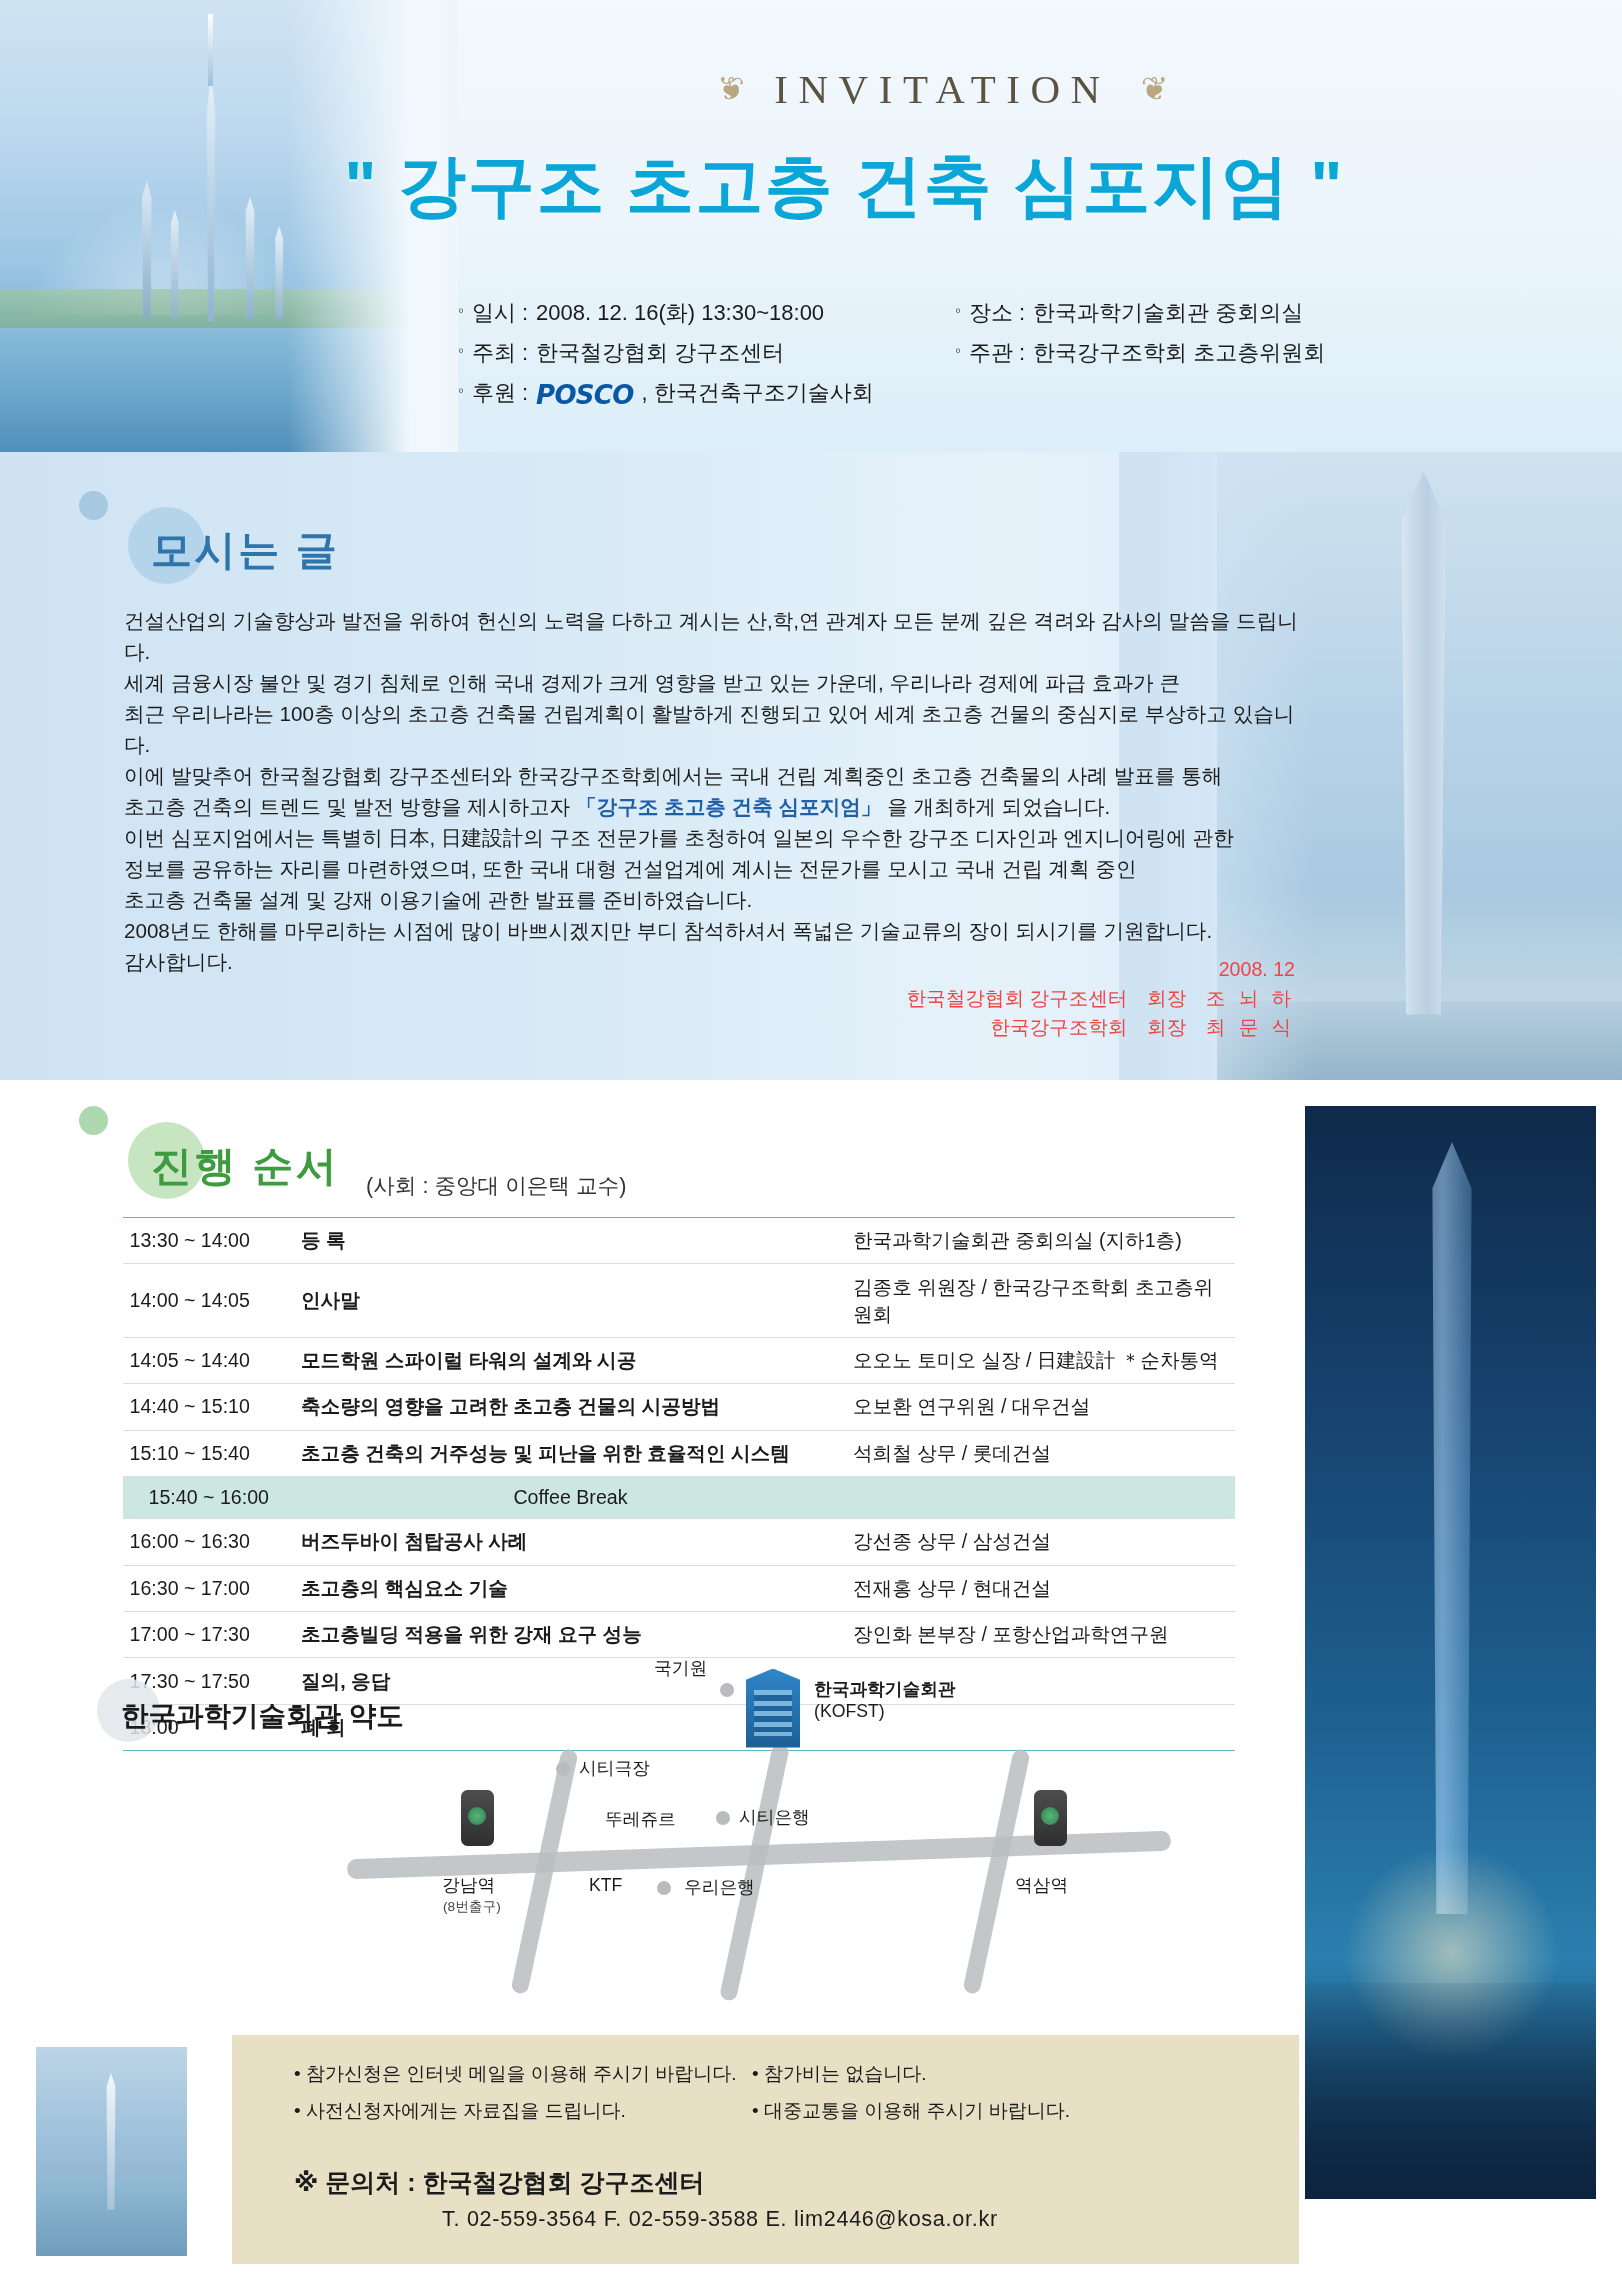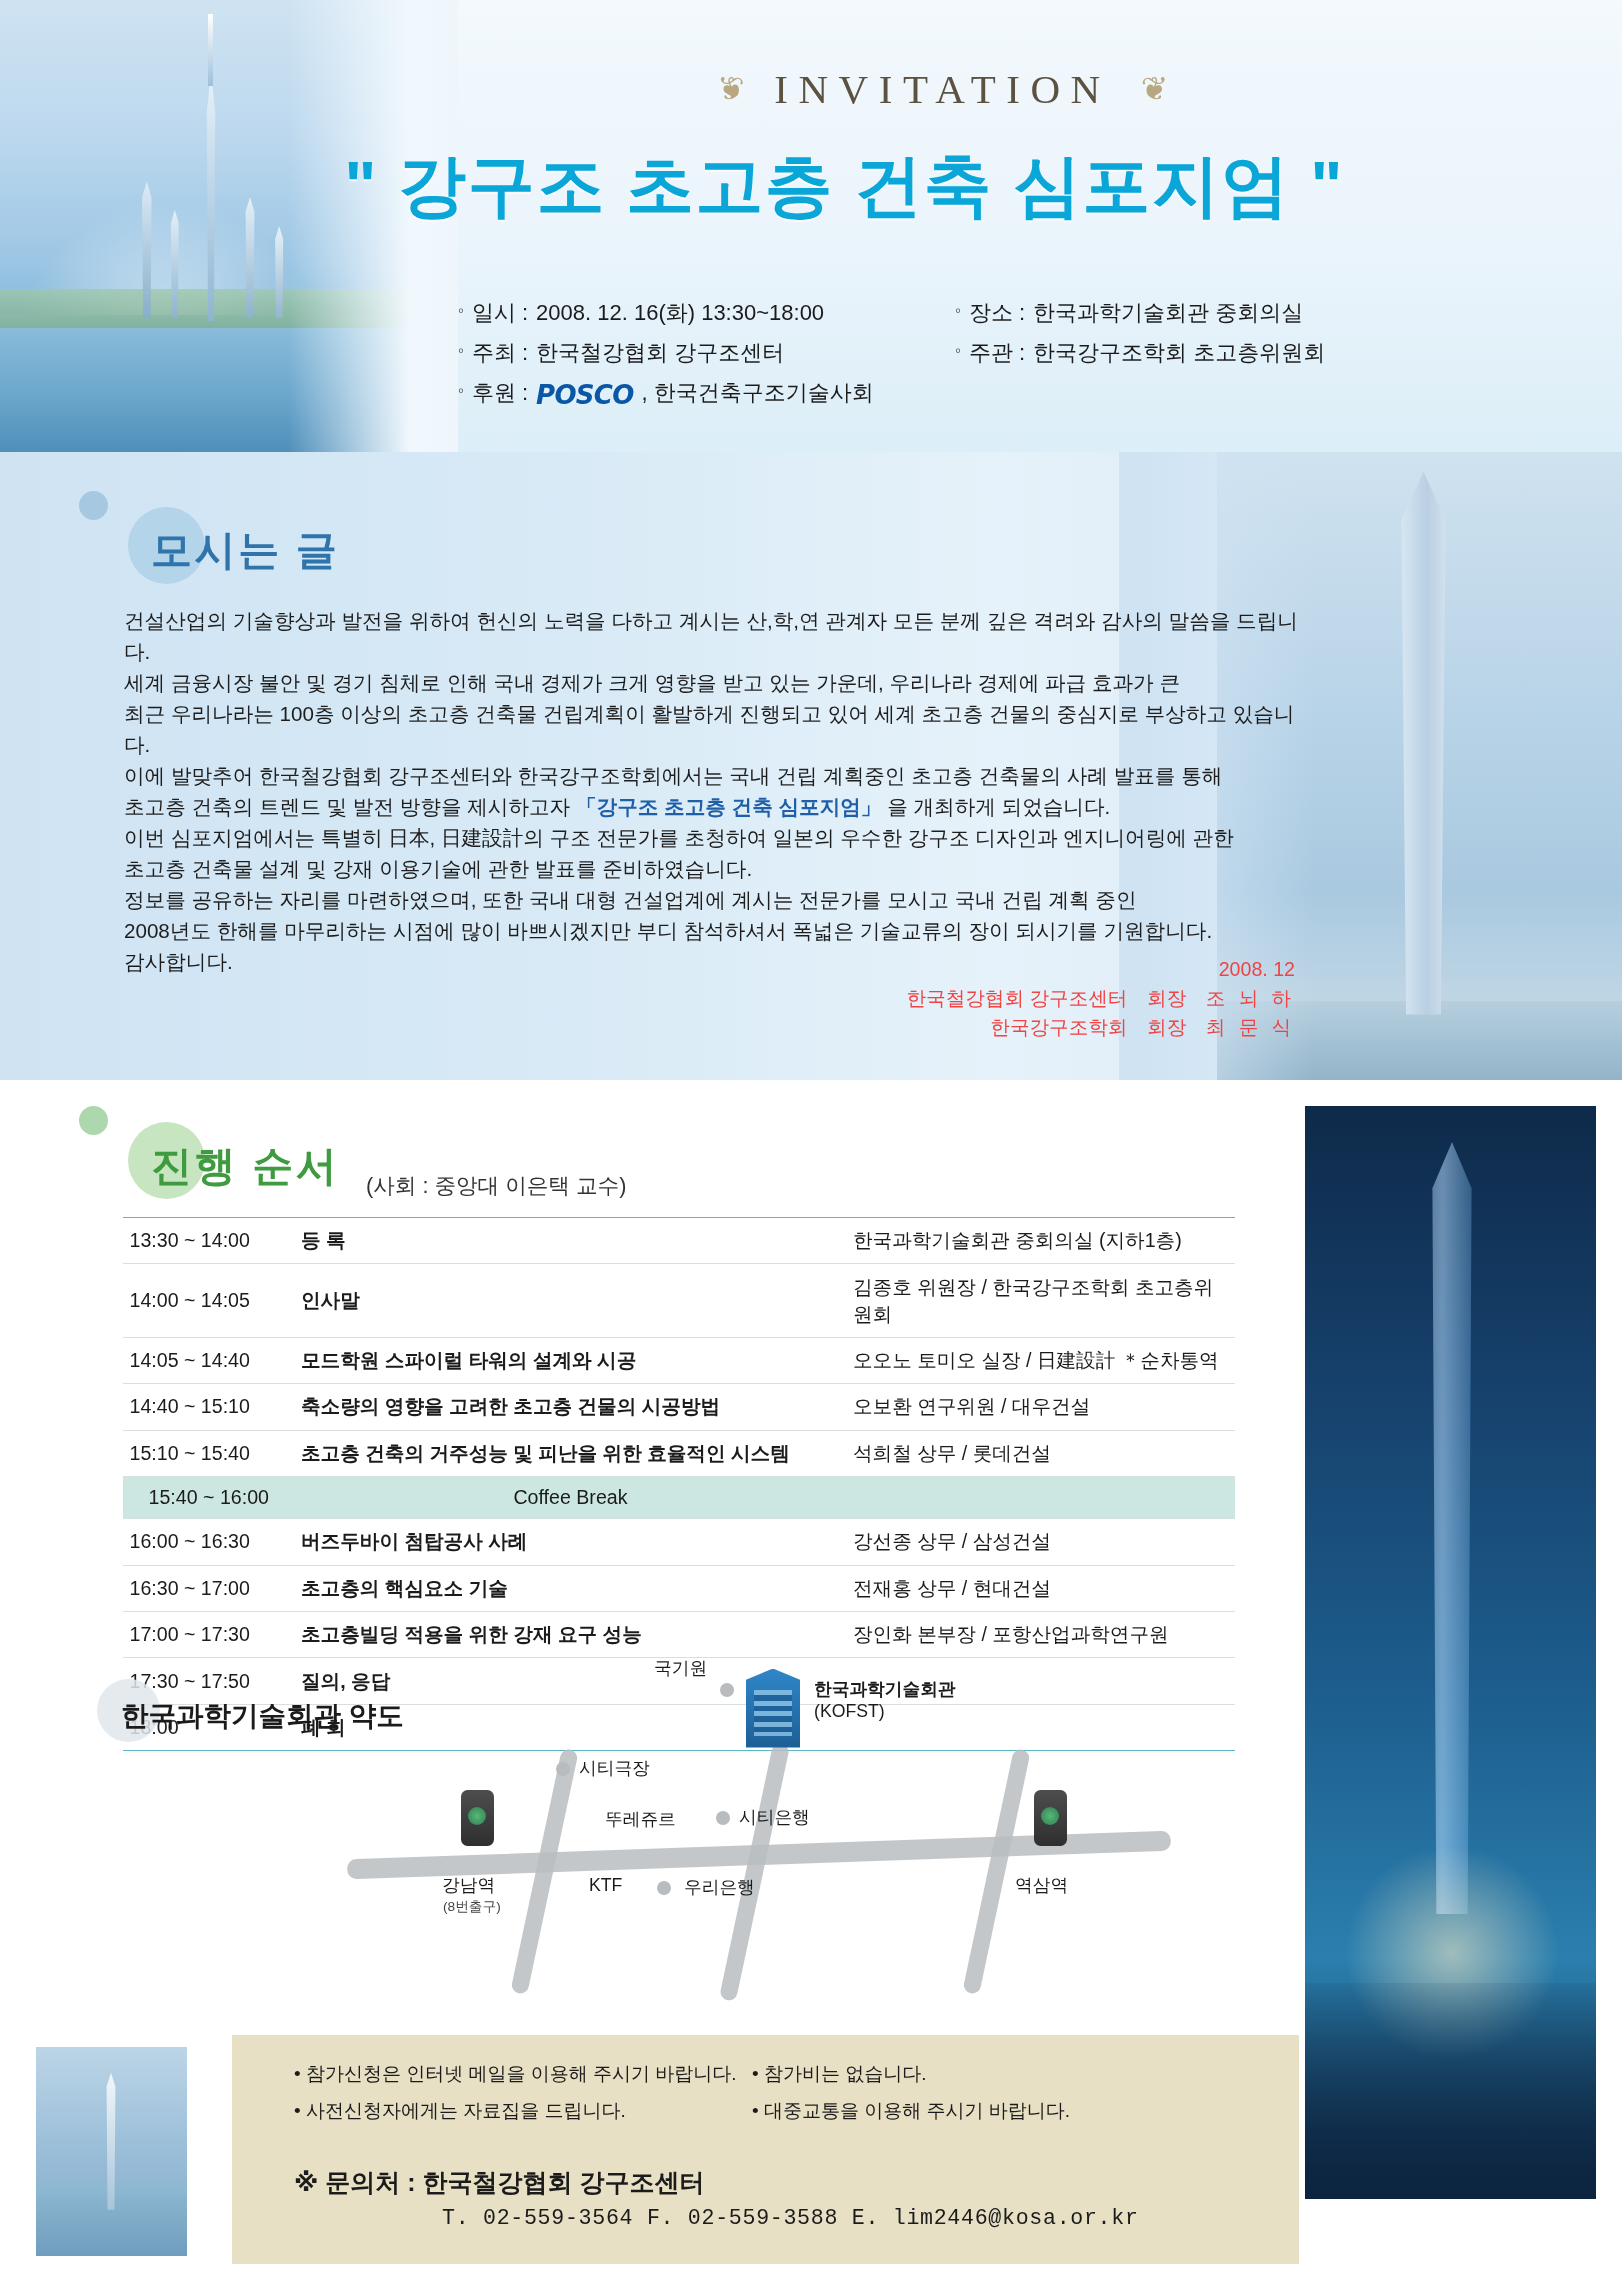--- a/index.html
+++ b/index.html
@@ -152,21 +152,21 @@
   .foot-photo .fw{position:absolute;left:0;bottom:0;width:151px;height:72px;
     background:linear-gradient(to bottom,#8fb9d3,#6f9dbd);}
   .foot-box{position:absolute;left:196px;top:0;width:1067px;height:229px;
     background:#e8e0c4;}
   .foot-notes{position:absolute;left:258px;top:26px;width:982px;font-size:19px;color:#1b1b1b;}
   .foot-notes .cols{display:flex;}
   .foot-notes .c1{width:458px;}
   .foot-notes .c2{width:471px;}
   .foot-notes .li{margin-bottom:10.5px;}
   .contact{position:absolute;left:258px;top:131px;font-size:25px;font-weight:bold;color:#1b1b1b;}
-  .contact-line{position:absolute;left:406px;top:171px;font-size:21.6px;color:#1b1b1b;letter-spacing:0.7px;font-family:Liberation Mono, monospace;}
+  .contact-line{position:absolute;left:406px;top:171px;font-size:21.6px;color:#1b1b1b;letter-spacing:0.7px;}
 </style>
 </head>
 <body>
 
 <div class="page">
 
   <div class="header">
     <div class="hdr-photo">
       <div class="sea"></div>
       <div class="shore"></div>
@@ -251,22 +251,22 @@
 
   <div class="greet-body">
     <p>건설산업의 기술향상과 발전을 위하여 헌신의 노력을 다하고 계시는 산,학,연 관계자 모든 분께 깊은 격려와 감사의 말씀을 드립니다.</p>
     <p>세계 금융시장 불안 및 경기 침체로 인해 국내 경제가 크게 영향을 받고 있는 가운데, 우리나라 경제에 파급 효과가 큰</p>
     <p>최근 우리나라는 100층 이상의 초고층 건축물 건립계획이 활발하게 진행되고 있어 세계 초고층 건물의 중심지로 부상하고 있습니다.</p>
     <p>이에 발맞추어 한국철강협회 강구조센터와 한국강구조학회에서는 국내 건립 계획중인 초고층 건축물의 사례 발표를 통해</p>
     <p>
       <span>초고층 건축의 트렌드 및 발전 방향을 제시하고자 </span><span class="hl">「강구조 초고층 건축 심포지엄」</span><span> 을 개최하게 되었습니다.</span>
     </p>
     <p>이번 심포지엄에서는 특별히 日本, 日建設計의 구조 전문가를 초청하여 일본의 우수한 강구조 디자인과 엔지니어링에 관한</p>
+    <p>정보를 공유하는 자리를 마련하였으며, 또한 국내 대형 건설업계에 계시는 전문가를 모시고 국내 건립 계획 중인</p>
     <p>초고층 건축물 설계 및 강재 이용기술에 관한 발표를 준비하였습니다.</p>
-    <p>정보를 공유하는 자리를 마련하였으며, 또한 국내 대형 건설업계에 계시는 전문가를 모시고 국내 건립 계획 중인</p>
     <p>2008년도 한해를 마무리하는 시점에 많이 바쁘시겠지만 부디 참석하셔서 폭넓은 기술교류의 장이 되시기를 기원합니다.</p>
     <p>감사합니다.</p>
   </div>
 
   <div class="greet-sign">
     <div>2008. 12</div>
     <div class="line">
       <span>한국철강협회 강구조센터</span>
       <span>회장</span>
       <span class="nm">조 뇌 하</span>

